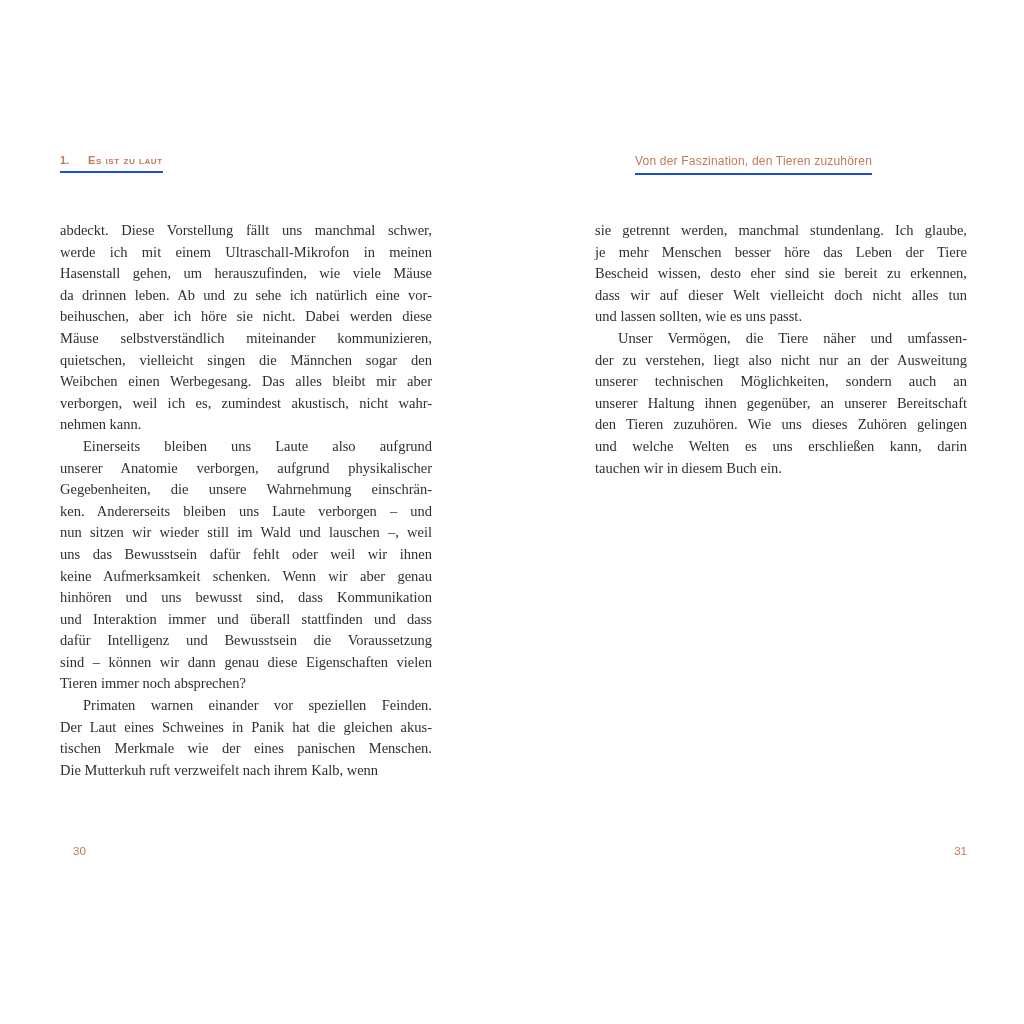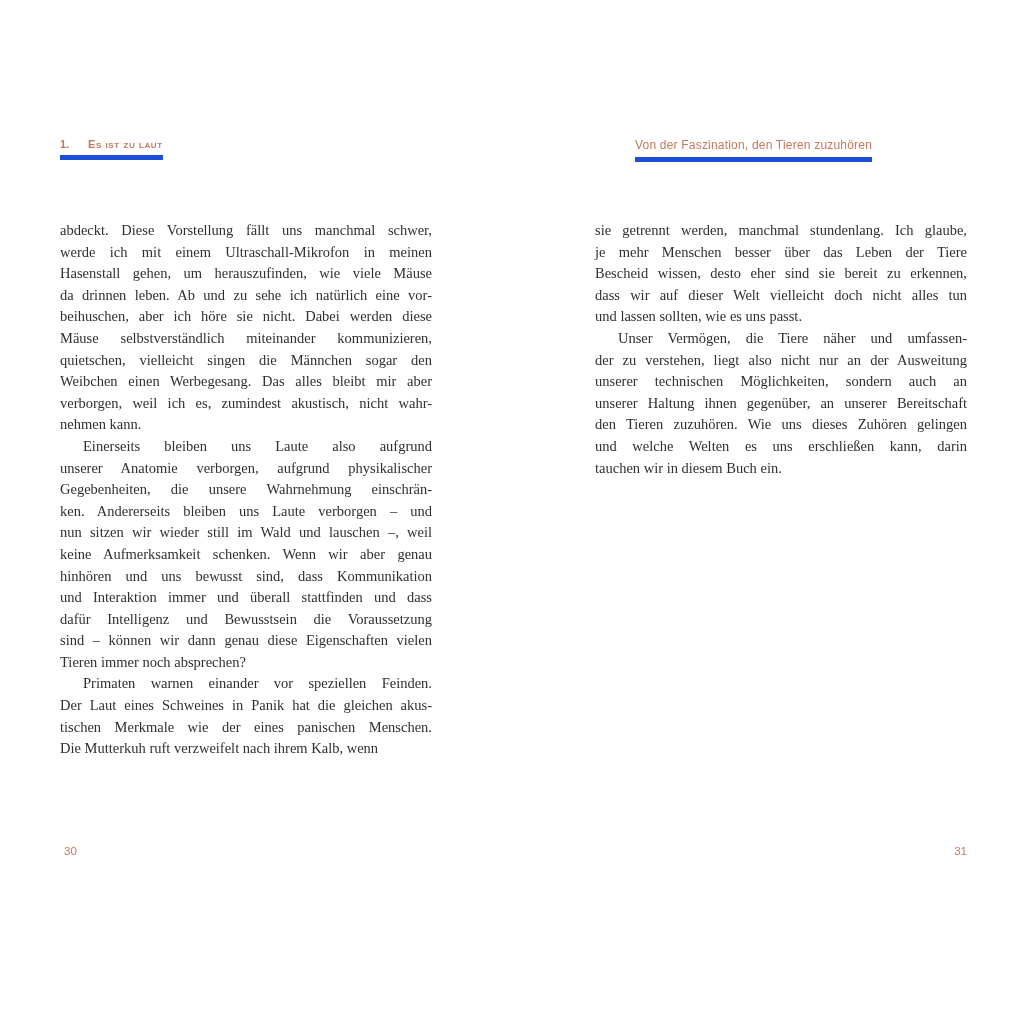--- a/index.html
+++ b/index.html
@@ -15,24 +15,24 @@
     font-family: "Liberation Serif", serif;
     overflow: hidden;
   }
   .page { position: absolute; top: 0; height: 1024px; width: 512px; }
   .page.left  { left: 0; }
   .page.right { left: 512px; }
 
   
   .running-head {
     position: absolute;
-    top: 138px;
+    top: 154px;
     font-family: "Liberation Sans", sans-serif;
     color: #c4795c;
-    border-bottom: 5px solid #1d4ed8;
+    border-bottom: 2px solid #1d4ed8;
     padding-bottom: 5px;
     width: -moz-fit-content;
     width: fit-content;
     white-space: nowrap;
   }
   .running-head.lefthead { left: 60px; font-size: 11px; font-weight: 700; }
   .running-head.righthead { left: 83px; font-size: 12px; font-weight: 400; letter-spacing: 0.2px; margin-left: 40px; }
   .chap-num { display: inline-block; width: 28px; }
   .smallcaps { font-variant: small-caps; letter-spacing: 0.6px; }
 
@@ -58,21 +58,21 @@
 
   
   .folio {
     position: absolute;
     top: 845px;
     font-family: "Liberation Sans", sans-serif;
     font-size: 11.5px;
     color: #c4795c;
     width: 372px;
   }
-  .page.left .folio { left: 64px; text-align: left; }
+  .page.left .folio { left: 73px; text-align: left; }
   .page.right .folio { left: 83px; text-align: right; }
 </style>
 </head>
 <body>
 
 <div class="spread">
 
   <div class="page left">
     <div class="running-head lefthead">
       <span class="chap-num">1.</span><span class="smallcaps">Es ist zu laut</span>
@@ -89,20 +89,21 @@
           <div class="line">Weibchen einen Werbegesang. Das alles bleibt mir aber</div>
           <div class="line">verborgen, weil ich es, zumindest akustisch, nicht wahr-</div>
           <div class="line last">nehmen kann.</div>
         </div>
         <div class="para">
           <div class="line indent">Einerseits bleiben uns Laute also aufgrund</div>
           <div class="line">unserer Anatomie verborgen, aufgrund physikalischer</div>
           <div class="line">Gegebenheiten, die unsere Wahrnehmung einschrän-</div>
           <div class="line">ken. Andererseits bleiben uns Laute verborgen – und</div>
           <div class="line">nun sitzen wir wieder still im Wald und lauschen –, weil</div>
+          <div class="line">uns das Bewusstsein dafür fehlt oder weil wir ihnen</div>
           <div class="line">keine Aufmerksamkeit schenken. Wenn wir aber genau</div>
           <div class="line">hinhören und uns bewusst sind, dass Kommunikation</div>
           <div class="line">und Interaktion immer und überall stattfinden und dass</div>
           <div class="line">dafür Intelligenz und Bewusstsein die Voraussetzung</div>
           <div class="line">sind – können wir dann genau diese Eigenschaften vielen</div>
           <div class="line last">Tieren immer noch absprechen?</div>
         </div>
         <div class="para">
           <div class="line indent">Primaten warnen einander vor speziellen Feinden.</div>
           <div class="line">Der Laut eines Schweines in Panik hat die gleichen akus-</div>
@@ -113,21 +114,21 @@
     <div class="folio">30</div>
   </div>
 
   <div class="page right">
     <div class="running-head righthead">
       <span>Von der Faszination, den Tieren zuzuhören</span>
     </div>
     <div class="body-text">
         <div class="para">
           <div class="line">sie getrennt werden, manchmal stundenlang. Ich glaube,</div>
-          <div class="line">je mehr Menschen besser über das Leben der Tiere</div>
+          <div class="line">je mehr Menschen besser höre das Leben der Tiere</div>
           <div class="line">Bescheid wissen, desto eher sind sie bereit zu erkennen,</div>
           <div class="line">dass wir auf dieser Welt vielleicht doch nicht alles tun</div>
           <div class="line last">und lassen sollten, wie es uns passt.</div>
         </div>
         <div class="para">
           <div class="line indent">Unser Vermögen, die Tiere näher und umfassen-</div>
           <div class="line">der zu verstehen, liegt also nicht nur an der Ausweitung</div>
           <div class="line">unserer technischen Möglichkeiten, sondern auch an</div>
           <div class="line">unserer Haltung ihnen gegenüber, an unserer Bereitschaft</div>
           <div class="line">den Tieren zuzuhören. Wie uns dieses Zuhören gelingen</div>

